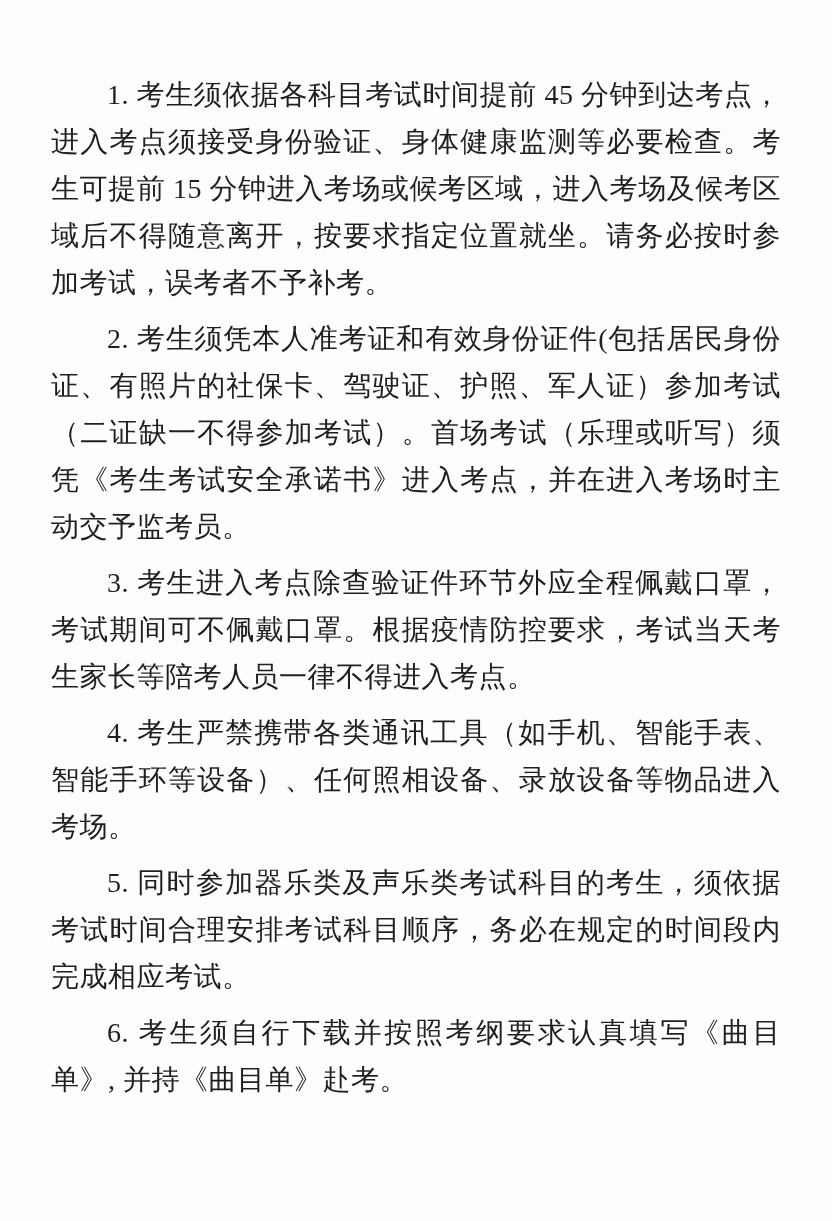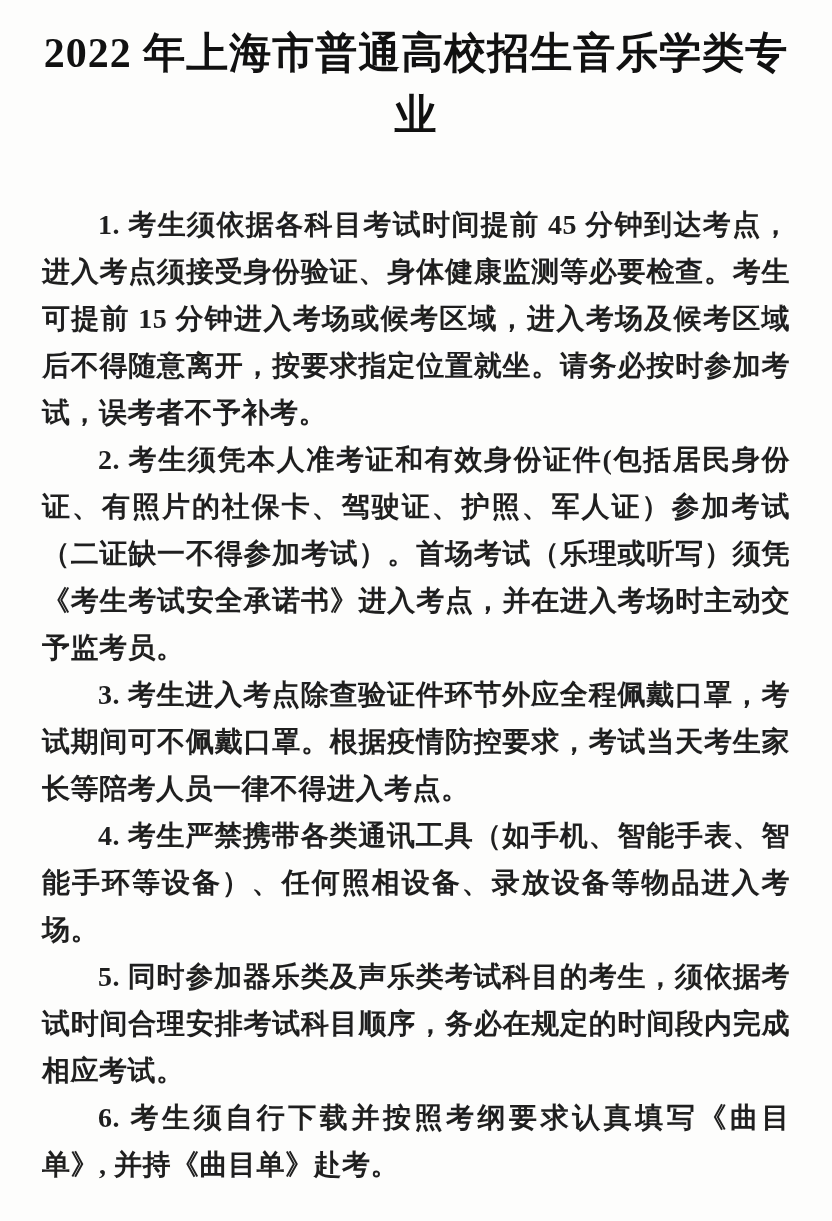--- a/index.html
+++ b/index.html
@@ -28,32 +28,30 @@
     letter-spacing: 1px;
   }
   .doc-body {
     margin-top: 55px;
     font-size: 28px;
     line-height: 47px;
     text-align: justify;
     letter-spacing: 0.5px;
   }
   .doc-body p {
-    margin: 0;
+    margin: 9px;
     padding: 0;
     text-indent: 2em;
-    font-weight: bold;
   }
 </style>
 </head>
 <body>
 
 <div class="page">
   <h1 class="doc-title">
-    <div>2022 年上海市普通高校招生音乐学类专业</div>
   </h1>
   <div class="doc-body">
     <p>1. 考生须依据各科目考试时间提前 45 分钟到达考点，进入考点须接受身份验证、身体健康监测等必要检查。考生可提前 15 分钟进入考场或候考区域，进入考场及候考区域后不得随意离开，按要求指定位置就坐。请务必按时参加考试，误考者不予补考。</p>
     <p>2. 考生须凭本人准考证和有效身份证件(包括居民身份证、有照片的社保卡、驾驶证、护照、军人证）参加考试（二证缺一不得参加考试）。首场考试（乐理或听写）须凭《考生考试安全承诺书》进入考点，并在进入考场时主动交予监考员。</p>
     <p>3. 考生进入考点除查验证件环节外应全程佩戴口罩，考试期间可不佩戴口罩。根据疫情防控要求，考试当天考生家长等陪考人员一律不得进入考点。</p>
     <p>4. 考生严禁携带各类通讯工具（如手机、智能手表、智能手环等设备）、任何照相设备、录放设备等物品进入考场。</p>
     <p>5. 同时参加器乐类及声乐类考试科目的考生，须依据考试时间合理安排考试科目顺序，务必在规定的时间段内完成相应考试。</p>
     <p>6. 考生须自行下载并按照考纲要求认真填写《曲目单》, 并持《曲目单》赴考。</p>
 
   </div>

